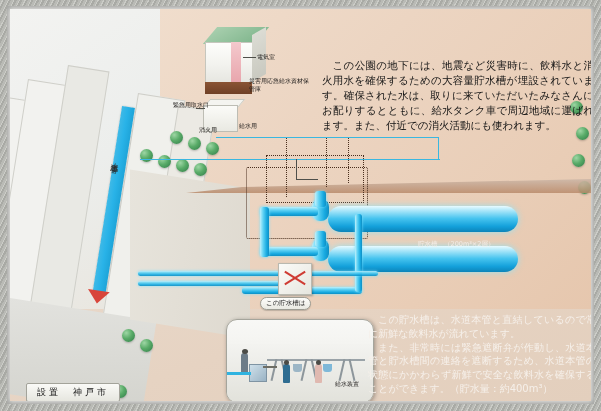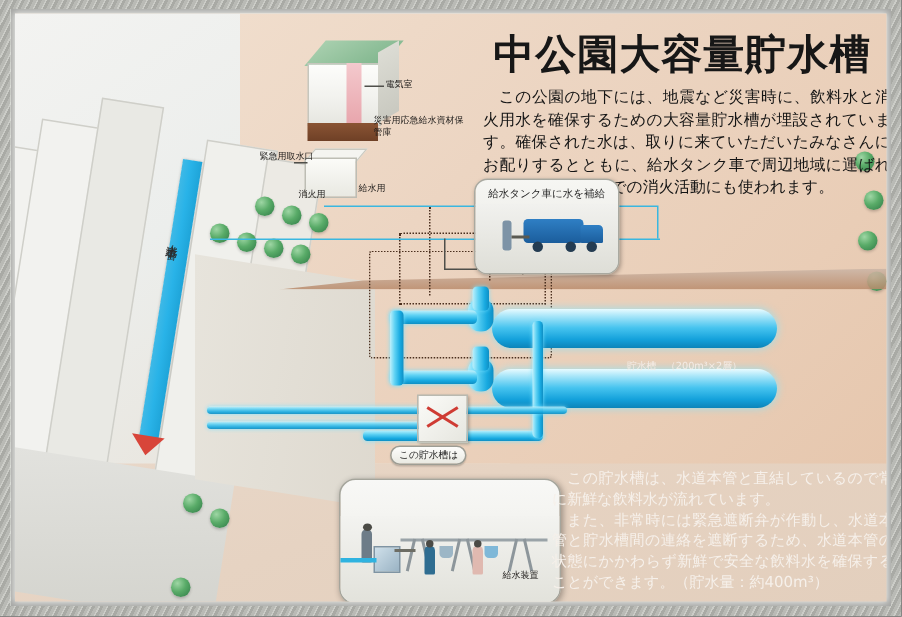--- a/index.html
+++ b/index.html
@@ -332,35 +332,22 @@
     <div class="pipe" style="left:232px;top:278px;width:120px;height:7px;"></div>
     <div class="pipe v" style="left:345px;top:205px;width:7px;height:78px;"></div>
     <div class="pipe" style="left:128px;top:262px;width:240px;height:5px;opacity:.92;"></div>
     <div class="pipe" style="left:128px;top:272px;width:150px;height:5px;opacity:.92;"></div>
 
     <div class="valvebox"></div>
     <div class="chip" style="left:250px;top:288px;">この貯水槽は</div>
 
     <div class="cap light" style="left:408px;top:231px;font-size:6.5px;">貯水槽　（200m³×2層）</div>
 
-    <div class="title">中公園大容量貯水槽</div>
     <div class="body-top">この公園の地下には、地震など災害時に、飲料水と消火用水を確保するための大容量貯水槽が埋設されています。確保された水は、取りに来ていただいたみなさんにお配りするとともに、給水タンク車で周辺地域に運ばれます。また、付近での消火活動にも使われます。</div>
 
-    <div class="card" style="left:306px;top:110px;width:95px;height:62px;">
-      <div class="card-title">給水タンク車に水を補給</div>
-      <div style="position:absolute;left:0;top:16px;width:100%;height:46px;
-                  background:linear-gradient(180deg,#f1f1ee,#deded7);"></div>
-      <div class="card-truck" style="left:32px;top:26px;width:40px;height:16px;border-radius:3px;"></div>
-      <div class="card-truck" style="left:70px;top:30px;width:15px;height:12px;border-radius:2px 3px 1px 1px;"></div>
-      <div style="position:absolute;left:38px;top:41px;width:7px;height:7px;border-radius:50%;background:#243c52;"></div>
-      <div style="position:absolute;left:60px;top:41px;width:7px;height:7px;border-radius:50%;background:#243c52;"></div>
-      <div style="position:absolute;left:74px;top:41px;width:7px;height:7px;border-radius:50%;background:#243c52;"></div>
-      <div class="card-person" style="left:18px;top:27px;width:6px;height:20px;"></div>
-      <div style="position:absolute;left:24px;top:37px;width:12px;height:2px;background:#5a5a52;"></div>
-    </div>
     <div class="lead" style="left:286px;top:170px;width:22px;"></div>
     <div class="lead v" style="left:286px;top:150px;width:1px;height:21px;"></div>
 
     <div class="bigcard">
       <div style="position:absolute;left:0;top:24px;width:100%;height:58px;
                   background:linear-gradient(180deg,#f3f3f0,#e2e2db);"></div>
 
       <div class="rail"></div>
       <div class="stand" style="left:46px;top:39px;transform:rotate(13deg);"></div>
       <div class="stand" style="left:56px;top:39px;transform:rotate(-13deg);"></div>
@@ -385,15 +372,16 @@
       <div style="position:absolute;left:-6px;top:52px;width:30px;height:3px;background:#2fb3e0;"></div>
 
       <div class="cap" style="left:108px;top:60px;font-size:6px;">給水装置</div>
     </div>
 
     <div class="body-bottom">
       <p>この貯水槽は、水道本管と直結しているので常に新鮮な飲料水が流れています。</p>
       <p>また、非常時には緊急遮断弁が作動し、水道本管と貯水槽間の連絡を遮断するため、水道本管の状態にかかわらず新鮮で安全な飲料水を確保することができます。（貯水量：約400m³）</p>
     </div>
 
+    <div class="plate">設置　神戸市</div>
 
   </div>
 </div>
 
 </body></html>

